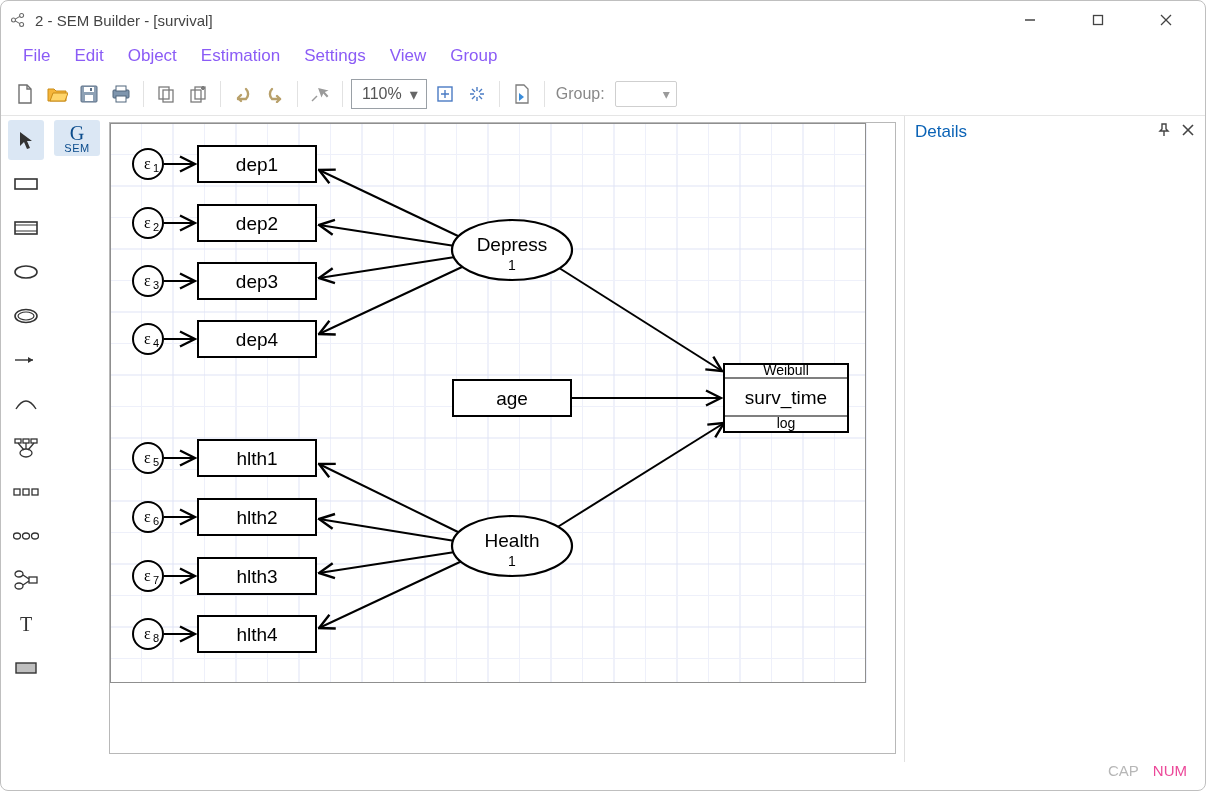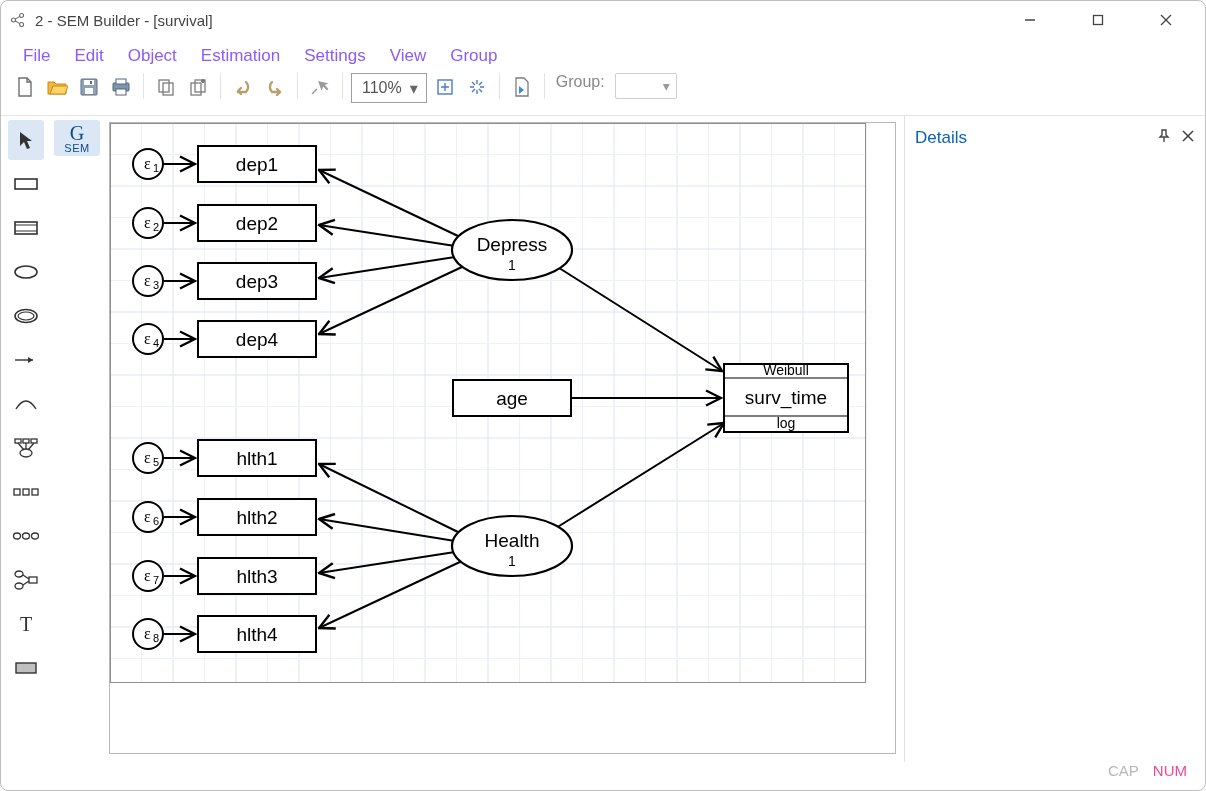--- a/index.html
+++ b/index.html
@@ -9,41 +9,41 @@
   .titlebar .app-icon{width:18px;height:18px;margin-right:8px;display:inline-flex;align-items:center;justify-content:center}
   .titlebar .title{flex:0 0 auto}
   .titlebar .spacer{flex:1}
   .win-controls{display:flex;gap:30px;padding-right:10px}
   .win-btn{width:38px;height:26px;display:flex;align-items:center;justify-content:center;color:#555}
   .win-btn svg{width:14px;height:14px;stroke:#444;stroke-width:1.3;fill:none}
   
   .menubar{height:34px;display:flex;align-items:center;padding:0 10px;font-size:17px;color:#8b5cf6}
   .menubar .menuitem{padding:4px 12px;border-radius:3px}
   
-  .toolbar{height:42px;border-bottom:1px solid #e5e5e5;display:flex;align-items:flex-start;padding:0 10px;gap:4px}
+  .toolbar{height:42px;border-bottom:1px solid #e5e5e5;display:flex;align-items:center;padding:0 10px;gap:4px}
   .tbtn{width:28px;height:28px;display:flex;align-items:center;justify-content:center;border-radius:3px}
   .tsep{width:1px;height:26px;background:#e2e2e2;margin:0 4px}
   .zoom-box{height:28px;border:1px solid #9aa0a6;display:flex;align-items:center;padding:0 8px 0 10px;gap:8px;font-size:16px;color:#555}
   .zoom-box .caret{color:#666}
   .group-label{color:#888;font-size:16px;margin-left:3px}
   .group-select{width:54px;height:24px;border:1px solid #cfcfcf;border-radius:2px;margin-left:6px;display:flex;align-items:center;justify-content:flex-end;padding-right:6px}
   .group-select .caret{color:#9a9a9a}
   
   .body{flex:1;display:flex;min-height:0}
   .left-tools{width:50px;border-right:0;display:flex;flex-direction:column;align-items:center;padding-top:4px;gap:0}
   .left-tools .tool{width:36px;height:40px;display:flex;align-items:center;justify-content:center;border-radius:3px;margin-bottom:4px}
   .left-tools .tool.active{background:#dbe7f4}
   .gsem-tools{width:52px;display:flex;flex-direction:column;align-items:center;padding-top:4px}
   .gsem-tools .gsem{width:46px;height:36px;display:flex;flex-direction:column;align-items:center;justify-content:center;border-radius:3px;background:#dbe7f4;line-height:1;color:#0b4c8c}
   .gsem .big{font-size:20px;font-family:"Times New Roman",serif}
   .gsem .small{font-size:11px;letter-spacing:0.5px}
   .canvas-wrap{flex:1;position:relative;overflow:hidden;padding:6px 0 8px 6px}
   .canvas-border{position:absolute;left:6px;right:8px;top:6px;bottom:8px;border:1px solid #b8b8b8}
   .details{width:300px;border-left:1px solid #e0e0e0;display:flex;flex-direction:column}
-  .details-head{height:32px;display:flex;align-items:flex-end;padding:0 10px;font-size:17px;color:#0b63b6}
+  .details-head{height:32px;display:flex;align-items:center;padding:0 10px;font-size:17px;color:#0b63b6}
   .details-head .spacer{flex:1}
   .details-head svg{width:14px;height:14px;stroke:#444}
   
   .statusbar{height:28px;border-top:0;display:flex;align-items:flex-start;justify-content:flex-end;padding:0 18px;font-size:15px}
   .statusbar .cap{color:#b7b7b7;margin-right:14px}
   .statusbar .num{color:#ec4899}
   
   .canvas-svg{position:absolute;left:7px;top:7px}
   .obs-box{fill:#fff;stroke:#000;stroke-width:2}
   .eps-circle{fill:#fff;stroke:#000;stroke-width:2}

